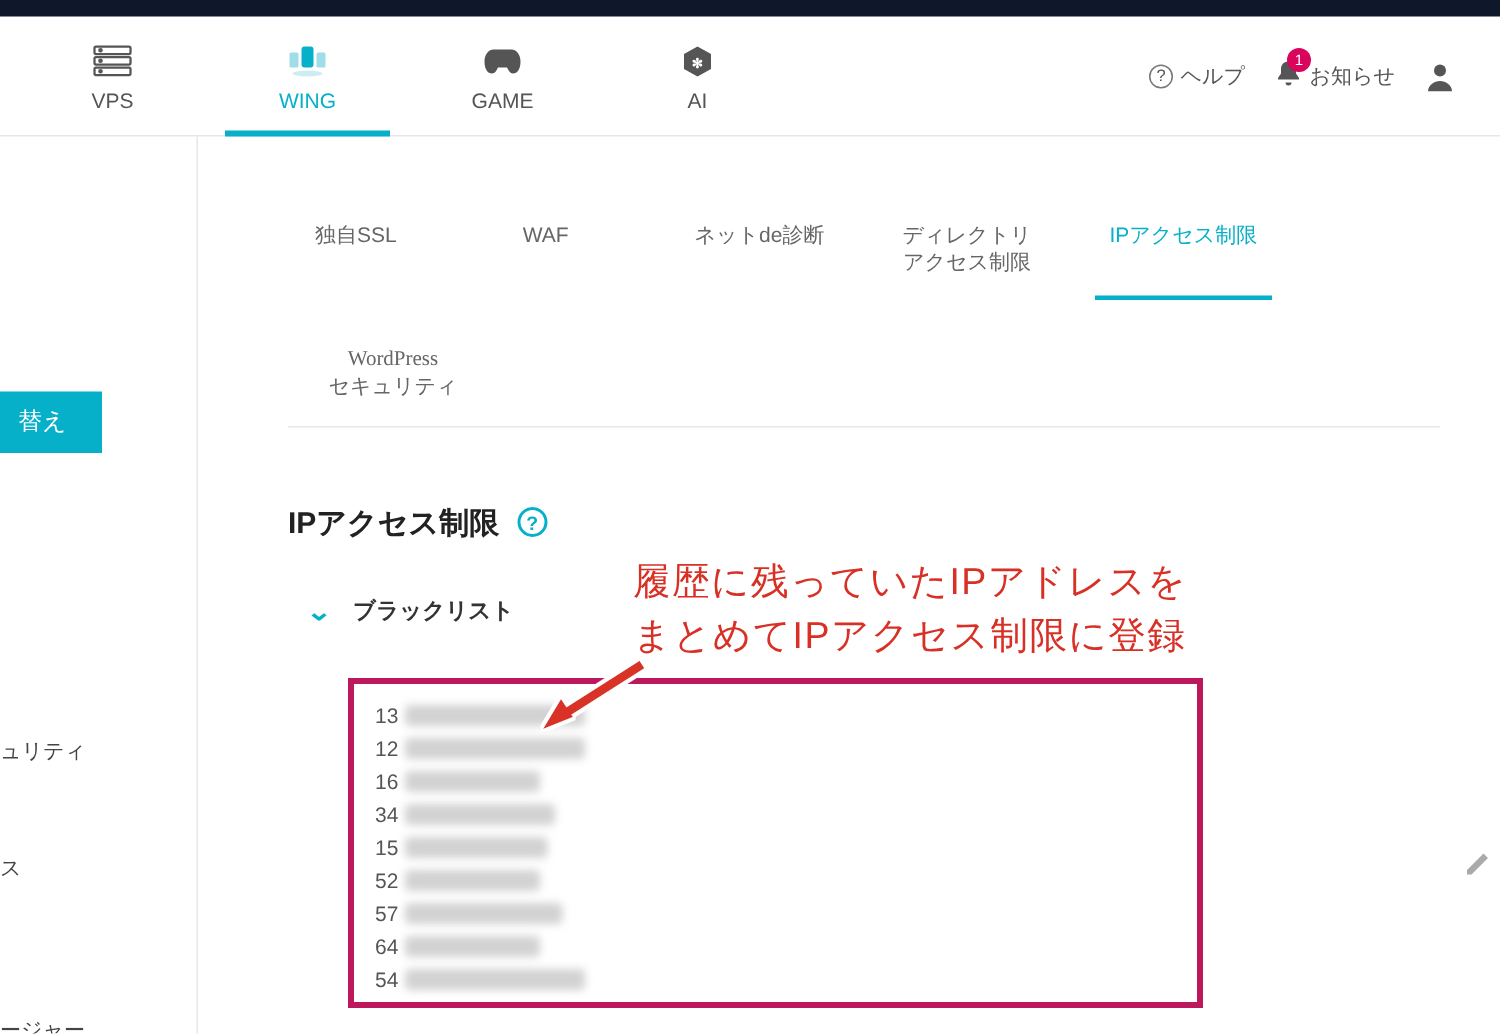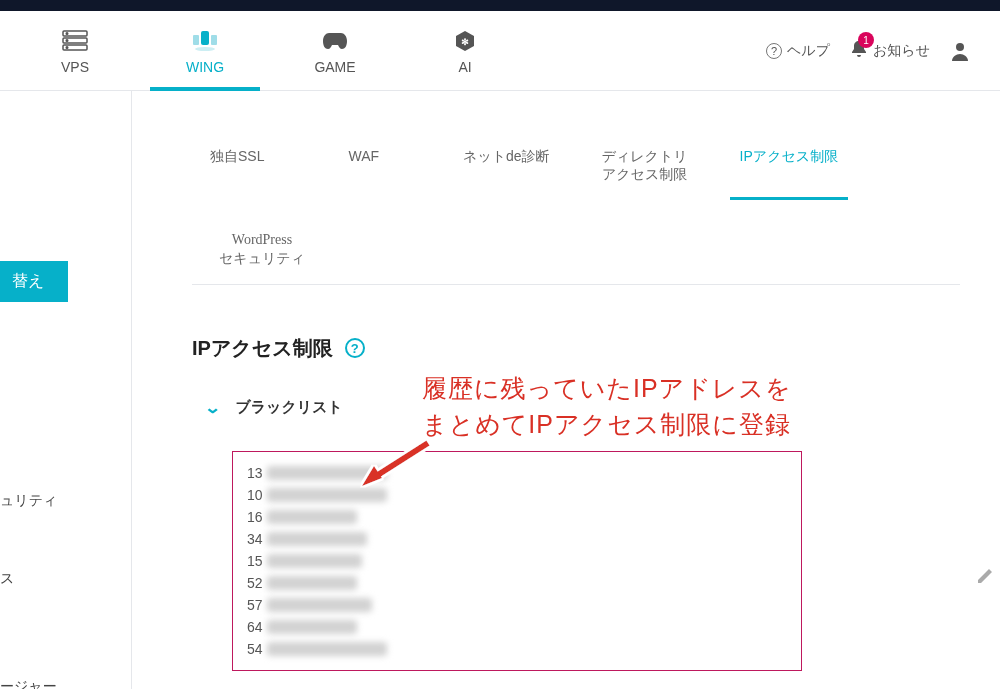--- a/index.html
+++ b/index.html
@@ -159,21 +159,21 @@
   .chevron {
     color: #06b0c9;
     font-size: 16px;
     transform: scaleX(1.3);
   }
   .list-box {
     margin-top: 28px;
     margin-left: 40px;
     width: 570px;
     height: 220px;
-    border: 1px solid #be185d;
+    border: 4px solid #be185d;
     padding: 10px 14px;
     overflow-y: auto;
     font-size: 14px;
     color: #555;
     position: relative;
   }
   .list-box::-webkit-scrollbar { width: 10px; }
   .list-box::-webkit-scrollbar-track { background: #f1f1f1; }
   .list-box::-webkit-scrollbar-thumb { background: #bbb; }
   .ip-row {
@@ -329,21 +329,21 @@
       <span class="chevron">⌄</span>
       <span>ブラックリスト</span>
     </div>
 
     <div class="list-box">
       <div class="ip-row">
           <span class="ip-prefix">13</span>
           <span class="ip-blur"></span>
         </div>
       <div class="ip-row">
-          <span class="ip-prefix">10</span>
+          <span class="ip-prefix">12</span>
           <span class="ip-blur"></span>
         </div>
       <div class="ip-row">
           <span class="ip-prefix">16</span>
           <span class="ip-blur" style="width:90px;"></span>
         </div>
       <div class="ip-row">
           <span class="ip-prefix">34</span>
           <span class="ip-blur" style="width:100px;"></span>
         </div>

